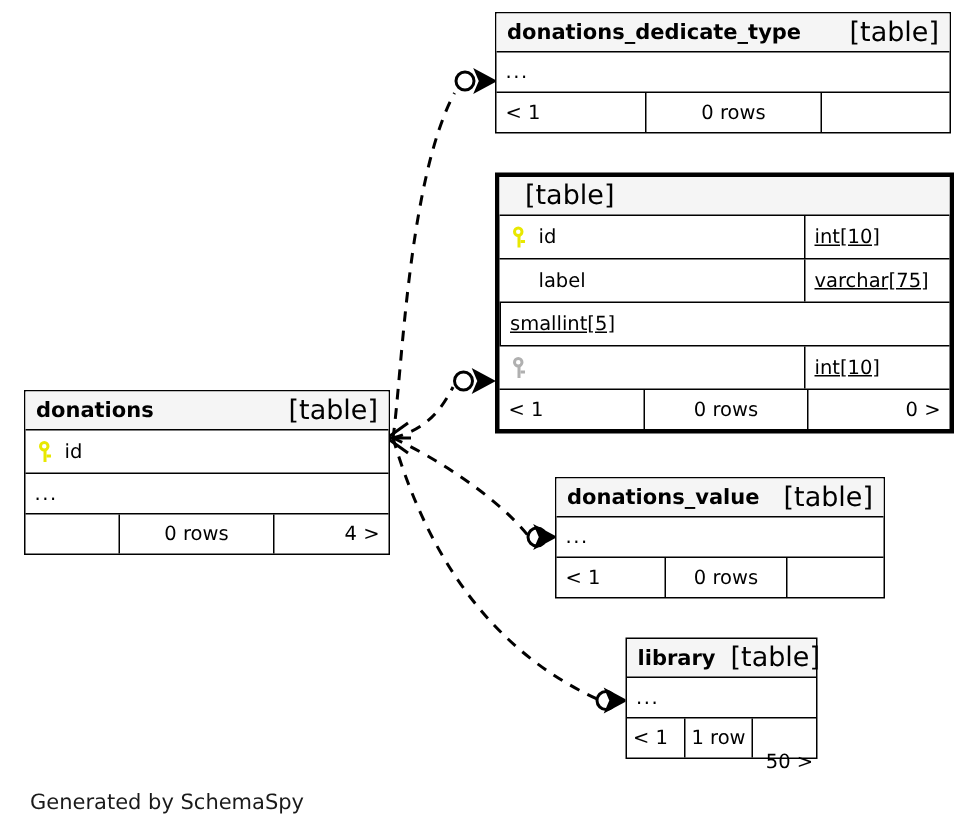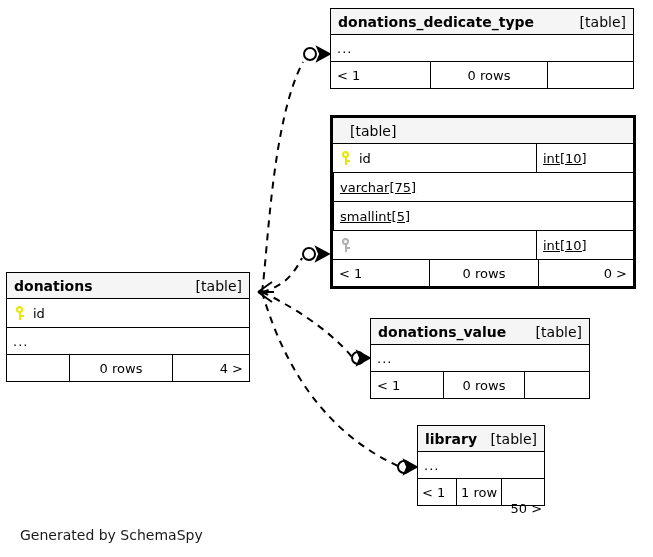--- a/index.html
+++ b/index.html
@@ -50,21 +50,21 @@
     padding: 0 7px;
     height: 26px;
     white-space: nowrap;
   }
   .tbl-name {
     font-weight: bold;
     font-size: 14px;
     letter-spacing: 0;
   }
   .tbl-tag {
-    font-size: 14px;
+    font-size: 18px;
     font-weight: normal;
     padding-left: 10px;
   }
 
   .tbl-row {
     box-sizing: border-box;
     display: flex;
     align-items: stretch;
     border-bottom: 1px solid #000000;
     height: 29px;
@@ -221,20 +221,24 @@
               <span class="shaft"></span>
               <span class="tooth"></span>
             </span>
         </span>
         <span>id</span>
       </div>
       <div class="col-type">int[10]</div>
     </div>
 
     <div class="tbl-row">
+      <div class="col-name">
+        <span class="keyslot indent"></span>
+        <span>label</span>
+      </div>
       <div class="col-type">varchar[75]</div>
     </div>
 
     <div class="tbl-row">
       <div class="col-type">smallint[5]</div>
     </div>
 
     <div class="tbl-row">
       <div class="col-name">
         <span class="keyslot">
@@ -248,21 +252,21 @@
       <div class="col-type">int[10]</div>
     </div>
 
     <div class="tbl-footer">
       <div class="foot-cell foot-left" style="flex:0 0 96px;">&lt; 1</div>
       <div class="foot-cell foot-center" style="flex:1 1 auto;">0 rows</div>
       <div class="foot-cell foot-right" style="flex:0 0 94px;">0 &gt;</div>
     </div>
   </div>
 
-  <div class="table-box" style="left:6px; top:260px; width:244px;margin-top:12px;">
+  <div class="table-box" style="left:16px; top:260px; width:244px;">
     <div class="tbl-header">
       <span class="tbl-name">donations</span>
       <span class="tbl-tag">[table]</span>
     </div>
 
     <div class="tbl-row">
       <div class="col-name">
         <span class="keyslot">
           <span class="key-icon key-pk">
               <span class="bow"></span>

